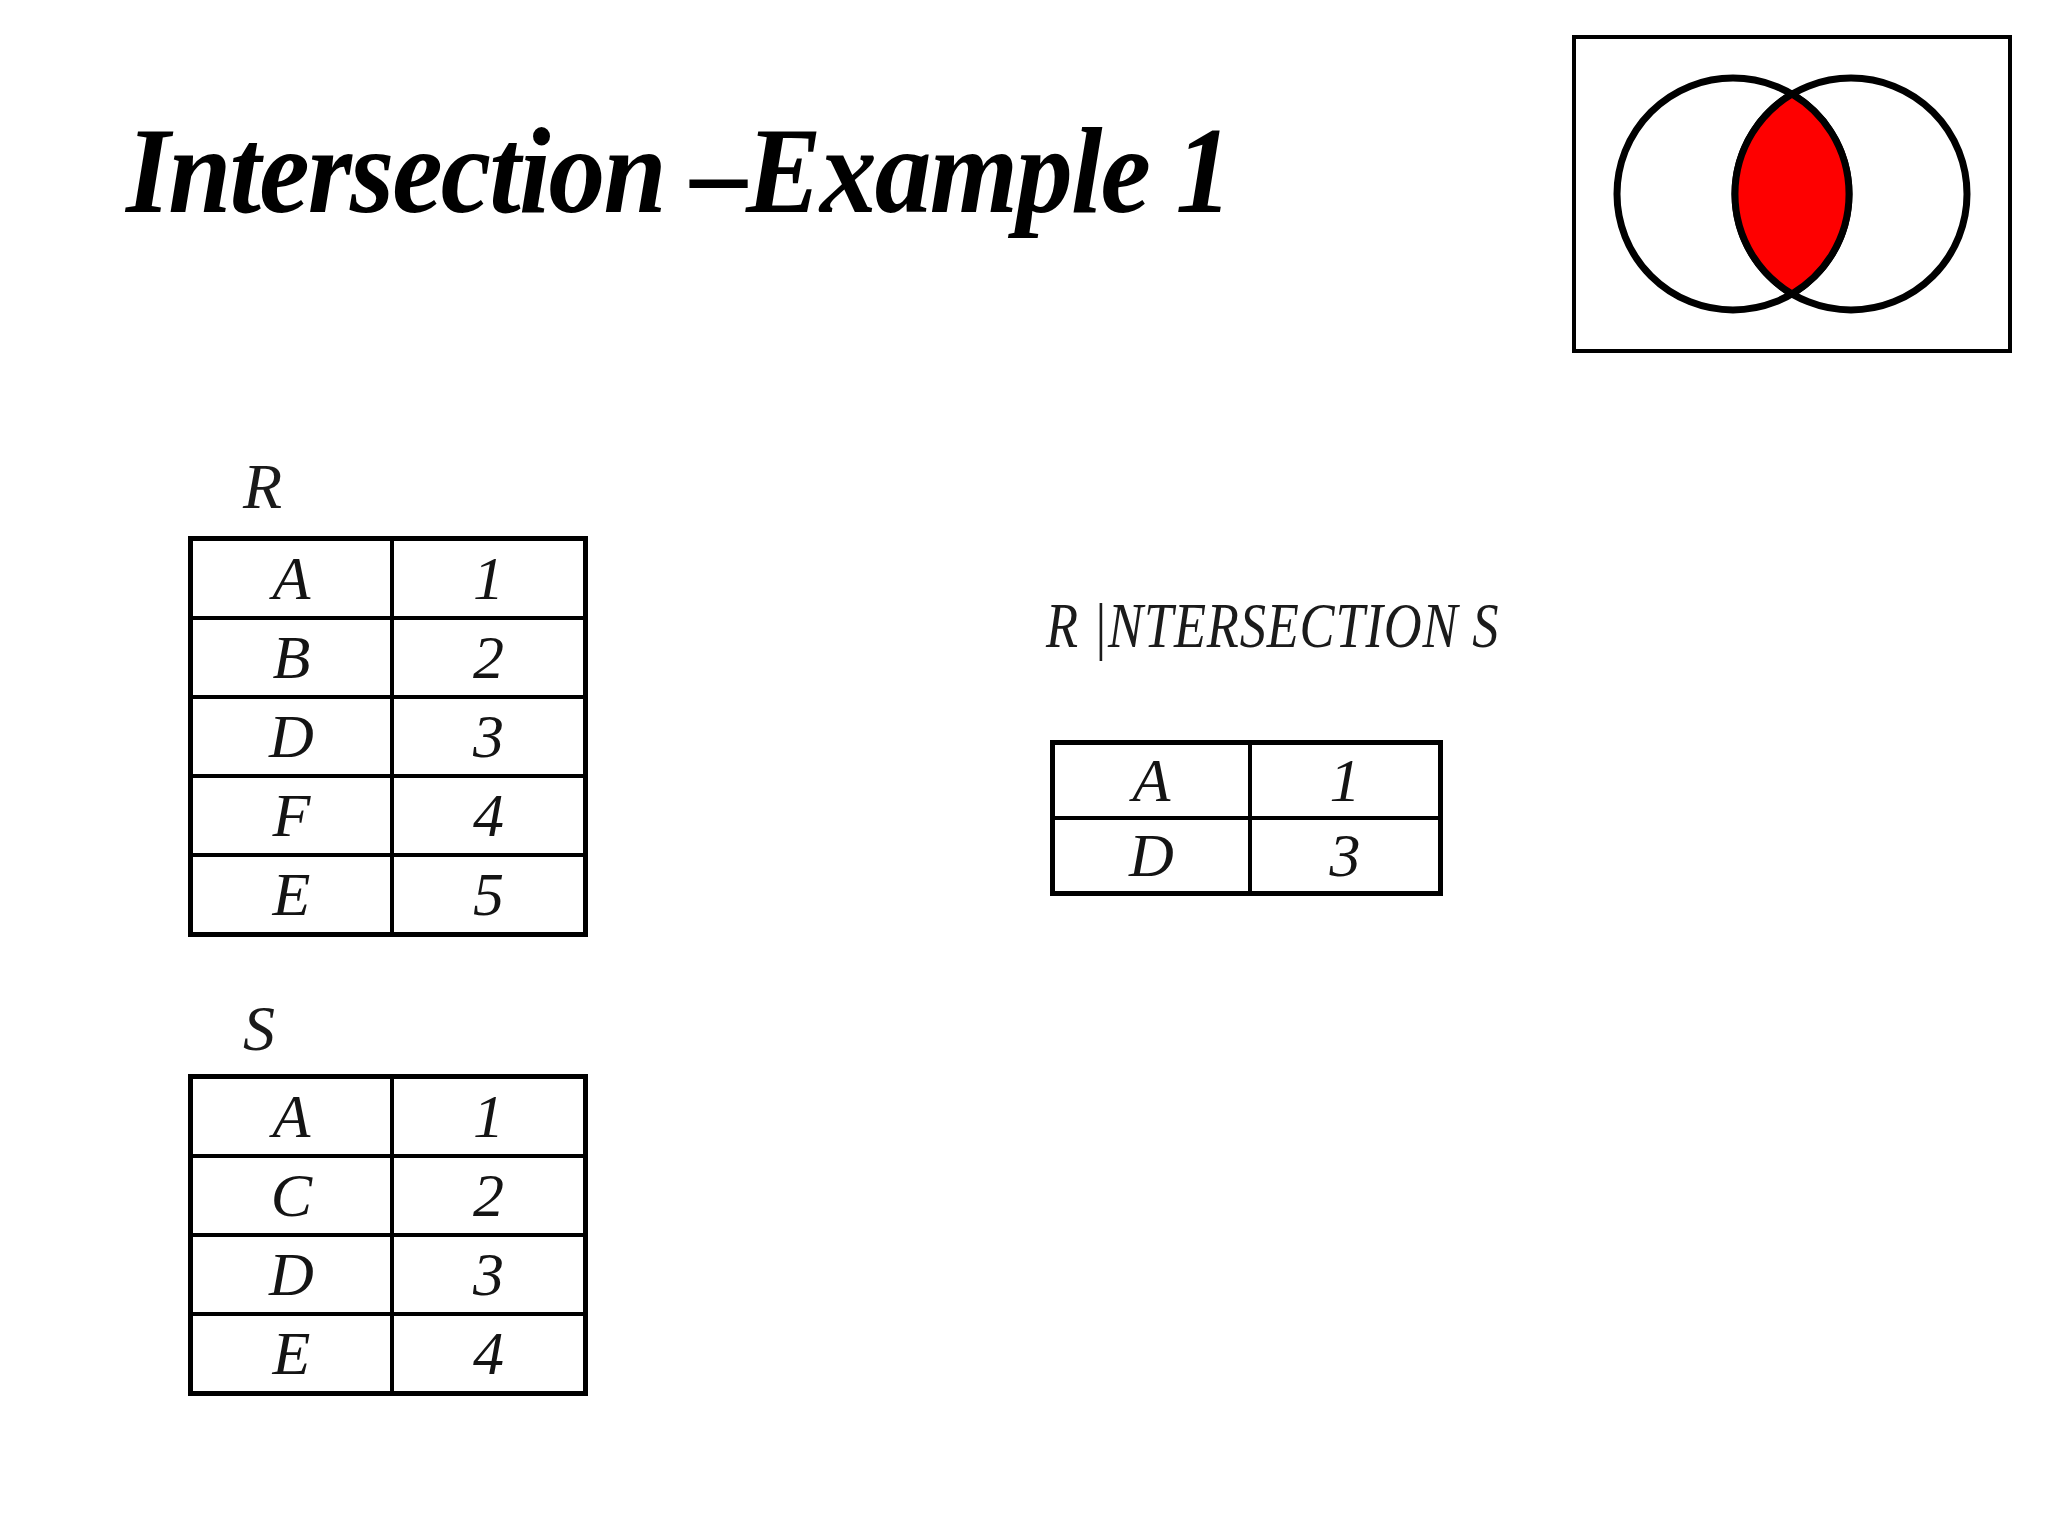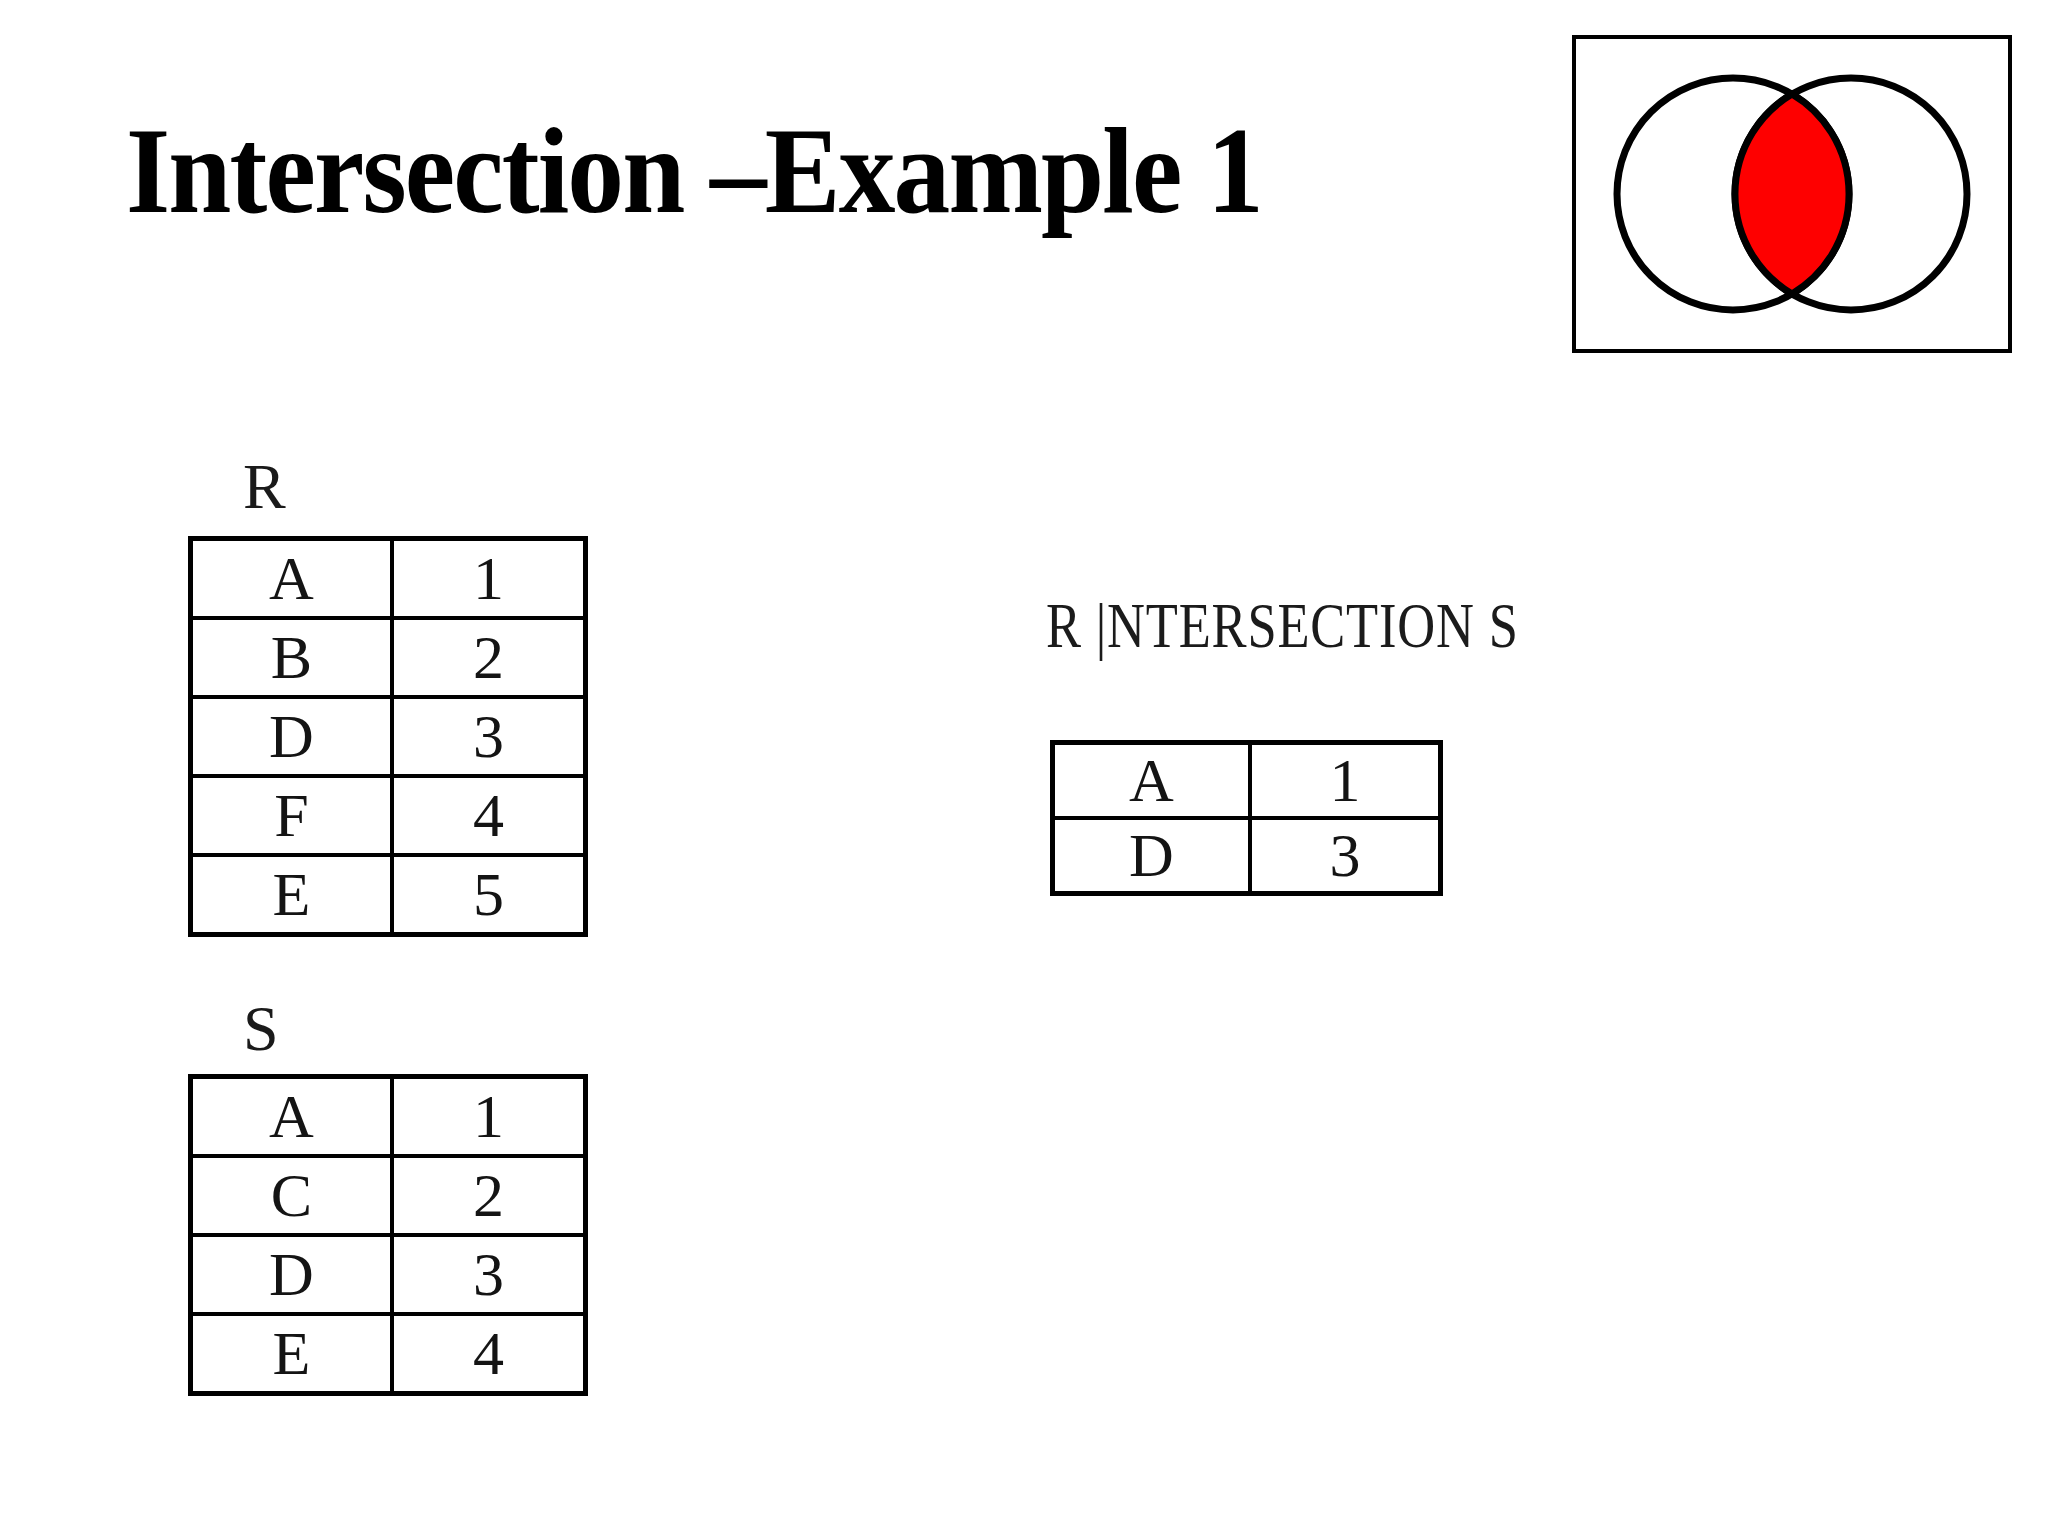--- a/index.html
+++ b/index.html
@@ -7,20 +7,21 @@
     padding: 0;
     background: #ffffff;
   }
   .slide {
     position: relative;
     width: 2048px;
     height: 1536px;
     background: #ffffff;
     overflow: hidden;
     font-family: "Liberation Serif", "DejaVu Serif", serif;
+    font-style: italic;
   }
 
   
   .title {
     position: absolute;
     left: 126px;
     top: 104px;
     margin: 0;
     font-family: "Liberation Serif", "DejaVu Serif", serif;
     font-weight: bold;

